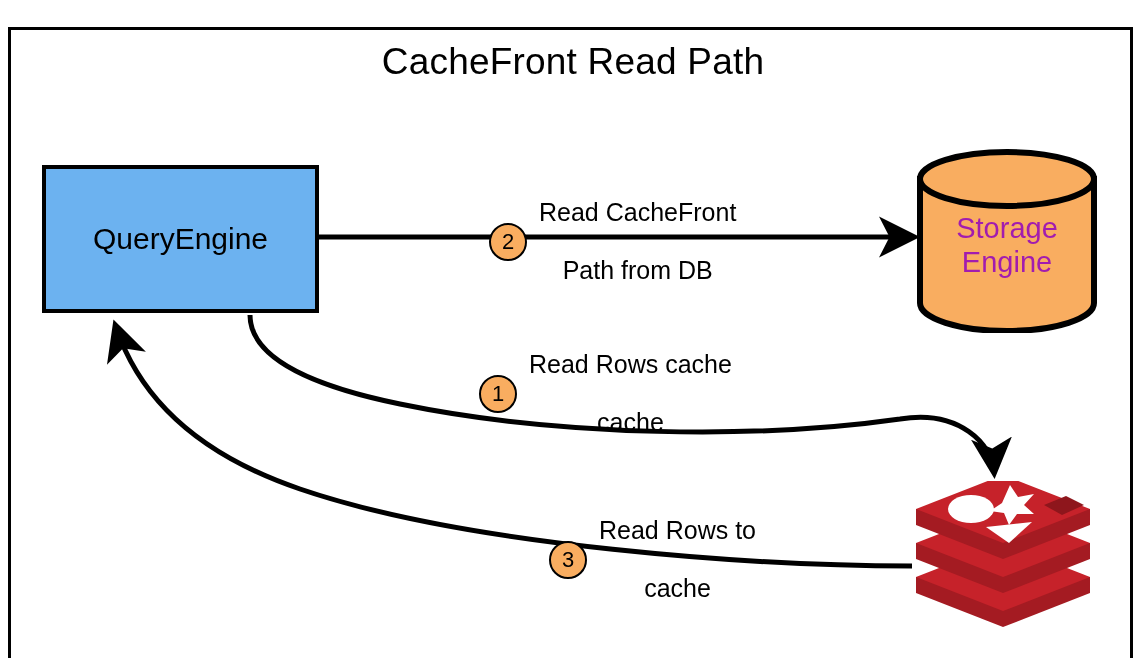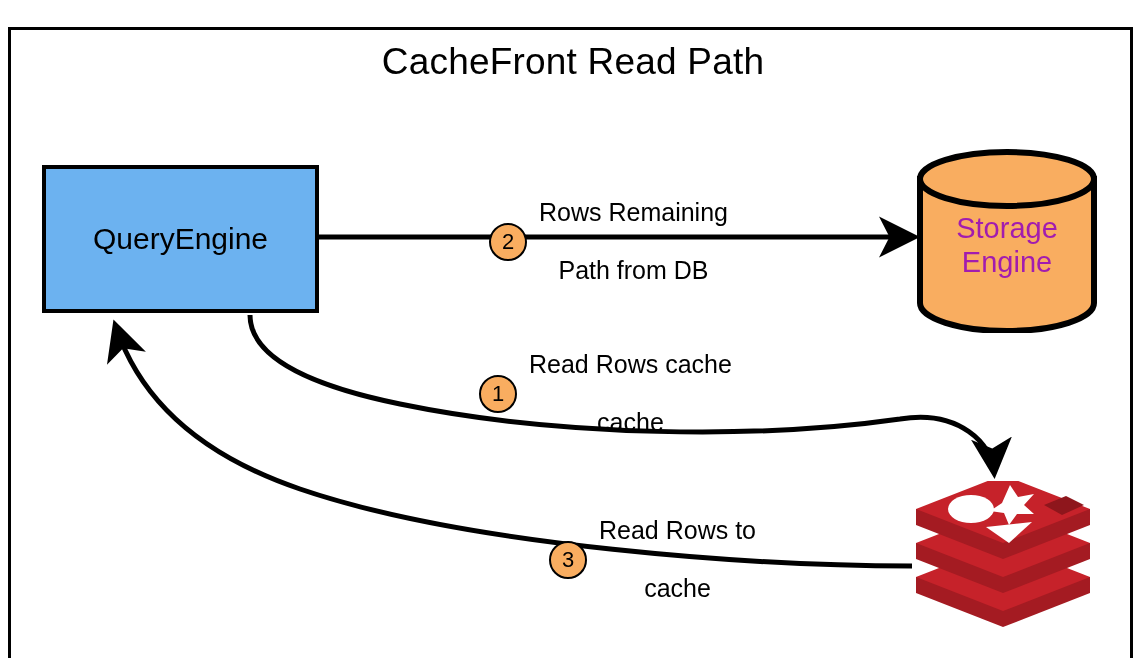--- a/index.html
+++ b/index.html
@@ -184,21 +184,21 @@
       <ellipse cx="63" cy="28" rx="23" ry="14" fill="#ffffff"></ellipse>
       <path d="M102,4 L110,16 L126,13 L116,24 L126,33 L109,33 L101,44 L96,32 L82,30 L94,22 Z" fill="#ffffff"></path>
       <path d="M78,46 L124,41 L101,62 Z" fill="#ffffff"></path>
       <path d="M136,24 L158,15 L176,24 L154,34 Z" fill="#8E161C"></path>
     </svg>
   </div>
 
   <div class="step" id="step-2">
     <div class="badge">2</div>
     <div class="step-text">
-      <div>Rows Remaining</div>
+      <div>Read CacheFront</div>
       <div>Path from DB</div>
     </div>
   </div>
 
   <div class="step" id="step-1">
     <div class="badge">1</div>
     <div class="step-text">
       <div>Read Rows cache</div>
       <div>cache</div>
     </div>

